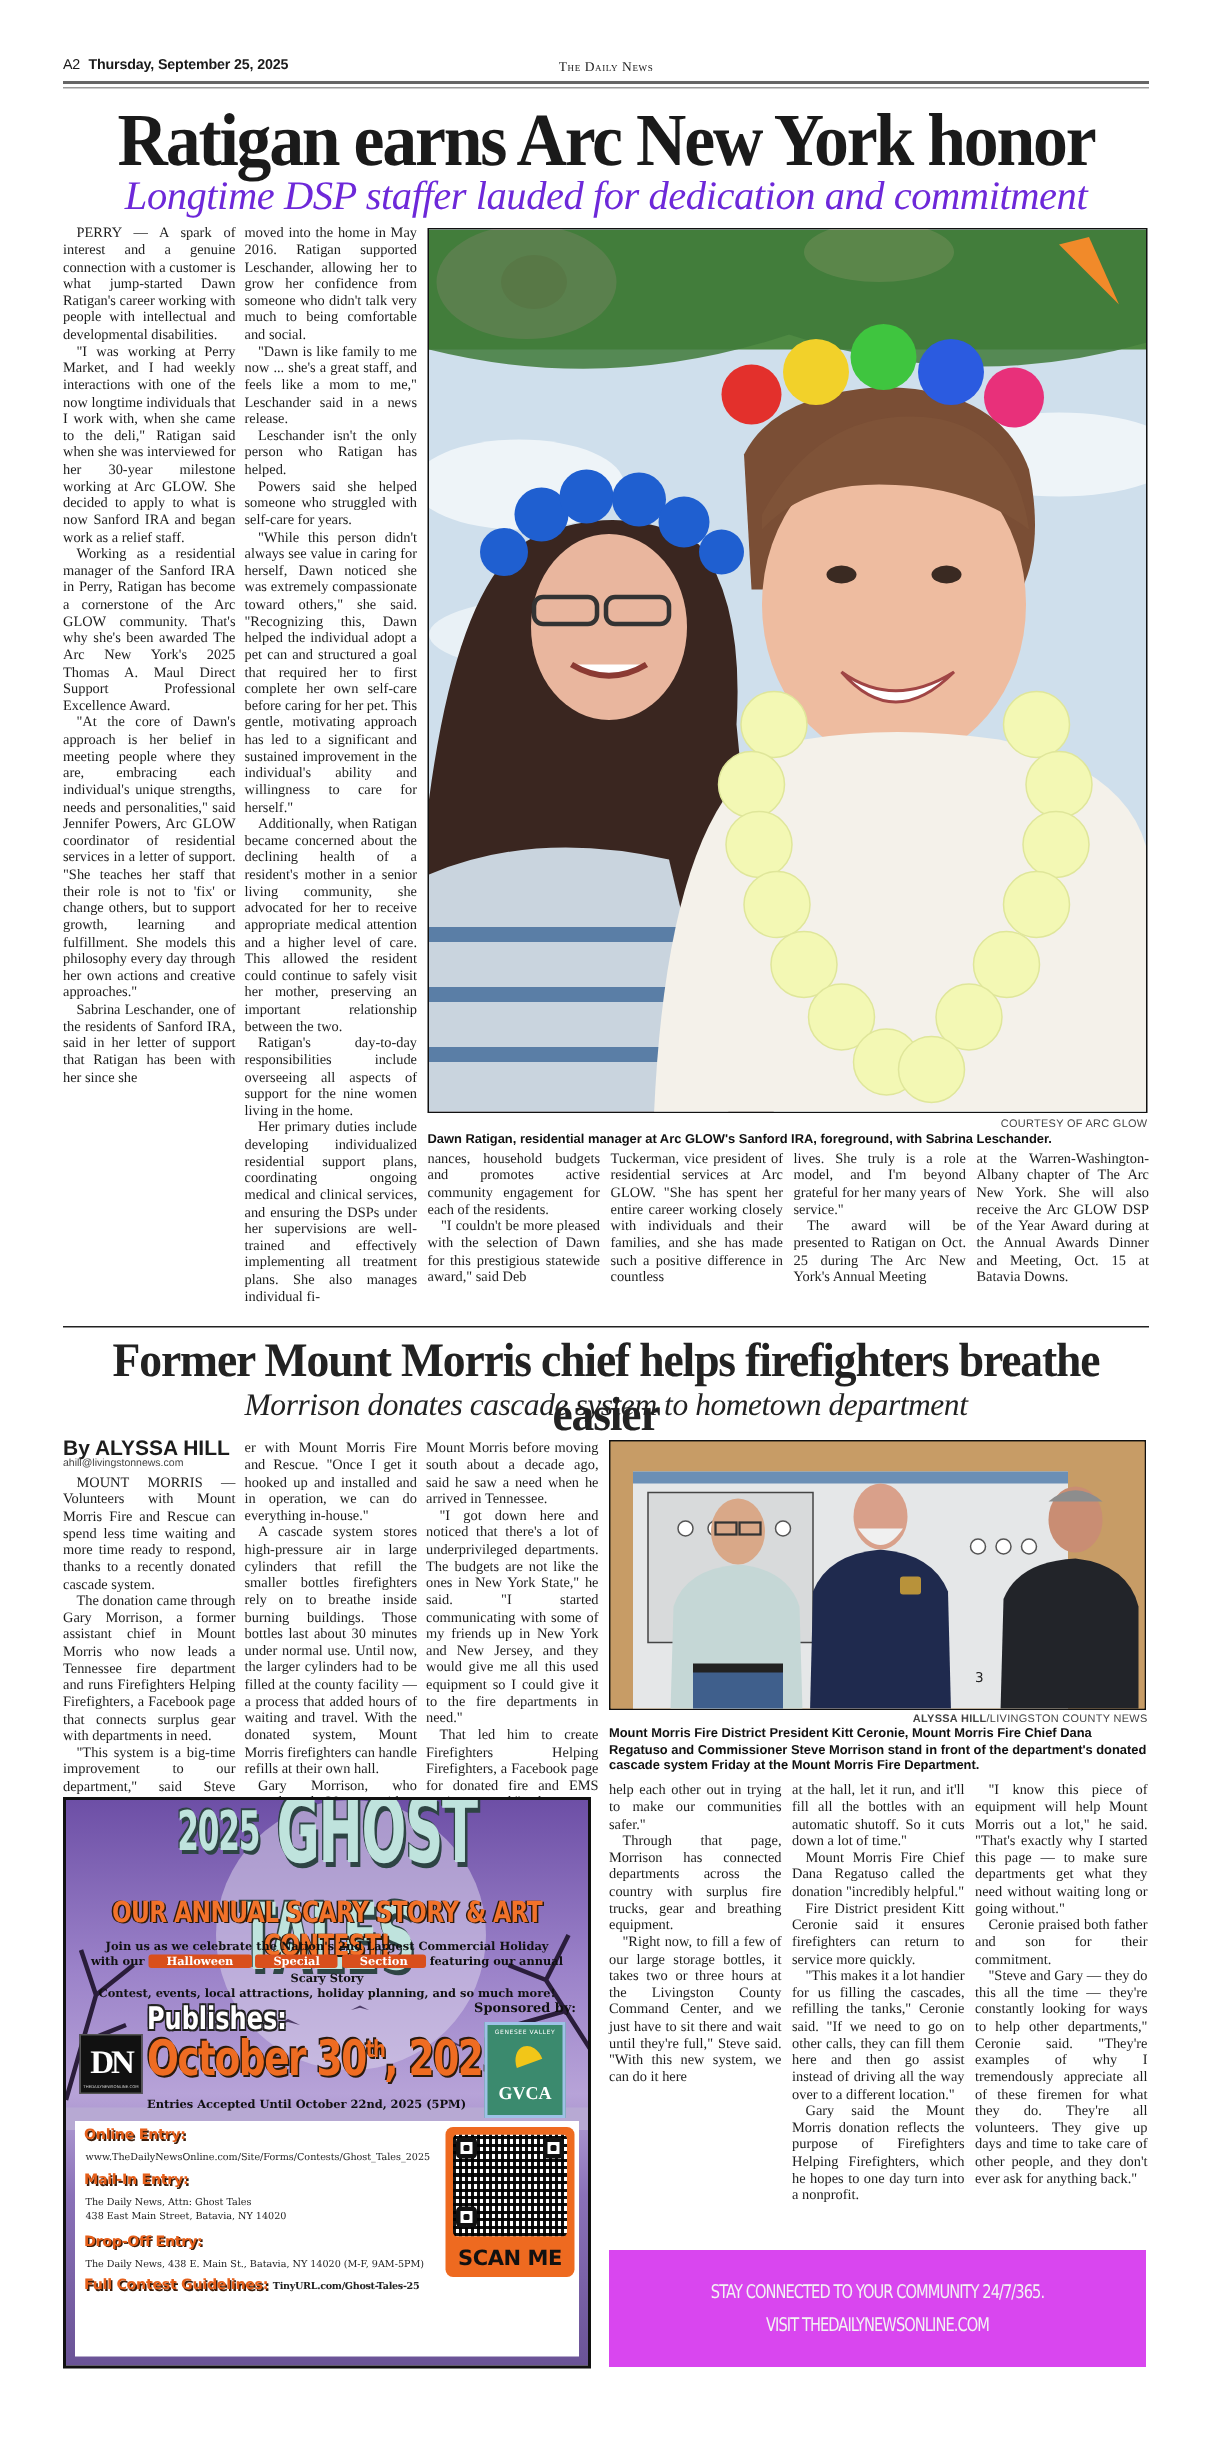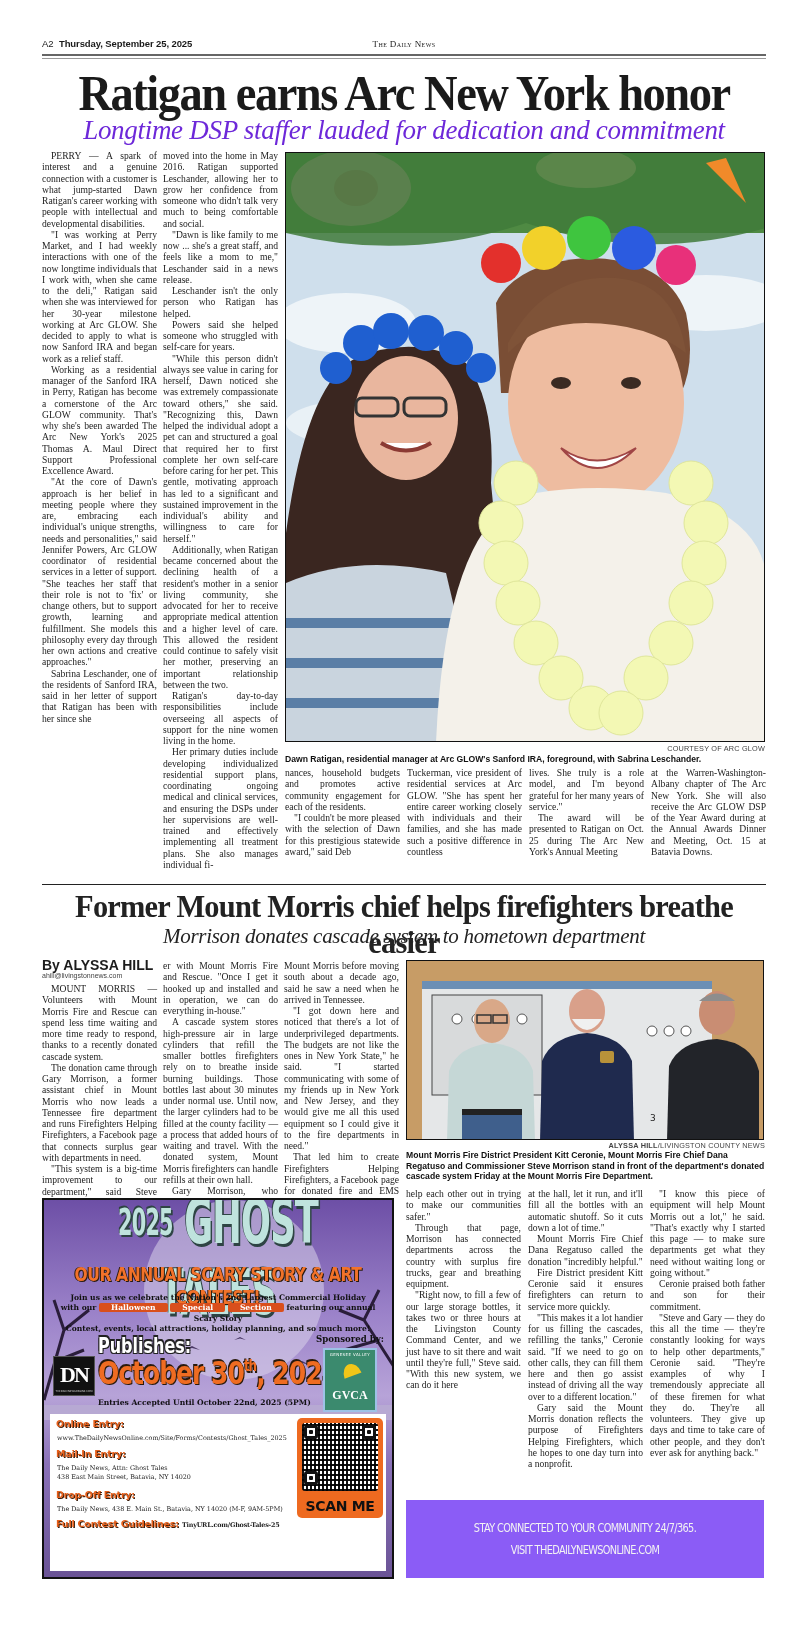--- a/index.html
+++ b/index.html
@@ -55,21 +55,21 @@
   .ad-lbl { position: absolute; left: 6px; font-family: "DejaVu Sans", sans-serif; font-weight: bold; font-size: 9.5px; color: #e65f1a; text-shadow: 1px 1px 0 #3a1c0a; letter-spacing: -0.2px; }
   .ad-txt { position: absolute; left: 7px; font-family: "DejaVu Serif", serif; font-size: 6.4px; line-height: 9.2px; color: #222; }
   .ad-qr { position: absolute; right: 3px; top: 4px; width: 86px; height: 100px; background: #ee6a20; border-radius: 5px; }
   .ad-qr .code { position: absolute; left: 5px; top: 5px; width: 76px; height: 68px; background: #fff; border-radius: 3px;
     background-image: repeating-linear-gradient(90deg, #111 0 2px, transparent 2px 4px), repeating-linear-gradient(0deg, #111 0 2px, transparent 2px 5px);
     background-blend-mode: multiply; }
   .ad-qr .finder { position: absolute; width: 14px; height: 14px; border: 3px solid #111; background: #fff; border-radius: 3px; }
   .ad-qr .finder::after { content: ""; position: absolute; left: 2px; top: 2px; width: 4px; height: 4px; background: #111; border-radius: 1px; }
   .ad-qr .scan { position: absolute; left: 0; right: 0; bottom: 4px; text-align: center; font-family: "DejaVu Sans", sans-serif; font-weight: bold; font-size: 14px; color: #111; letter-spacing: -0.3px; }
 
-  .promo { position: absolute; left: 406px; top: 1500px; width: 358px; height: 78px; background: #8b5cf6; color: #f3f3f3; text-align: center; font-family: "DejaVu Sans", sans-serif; font-size: 12.5px; line-height: 22px; padding-top: 17px; letter-spacing: -0.8px; transform-origin: center; }
+  .promo { position: absolute; left: 406px; top: 1500px; width: 358px; height: 78px; background: #d946ef; color: #f3f3f3; text-align: center; font-family: "DejaVu Sans", sans-serif; font-size: 12.5px; line-height: 22px; padding-top: 17px; letter-spacing: -0.8px; transform-origin: center; }
   .promo span { display: block; transform: scaleX(0.78); }
 </style>
 </head>
 <body>
 
 <div class="folio">
   <div class="folio-left">
     <span class="pg">A2</span>
     <span>Thursday, September 25, 2025</span>
   </div>

